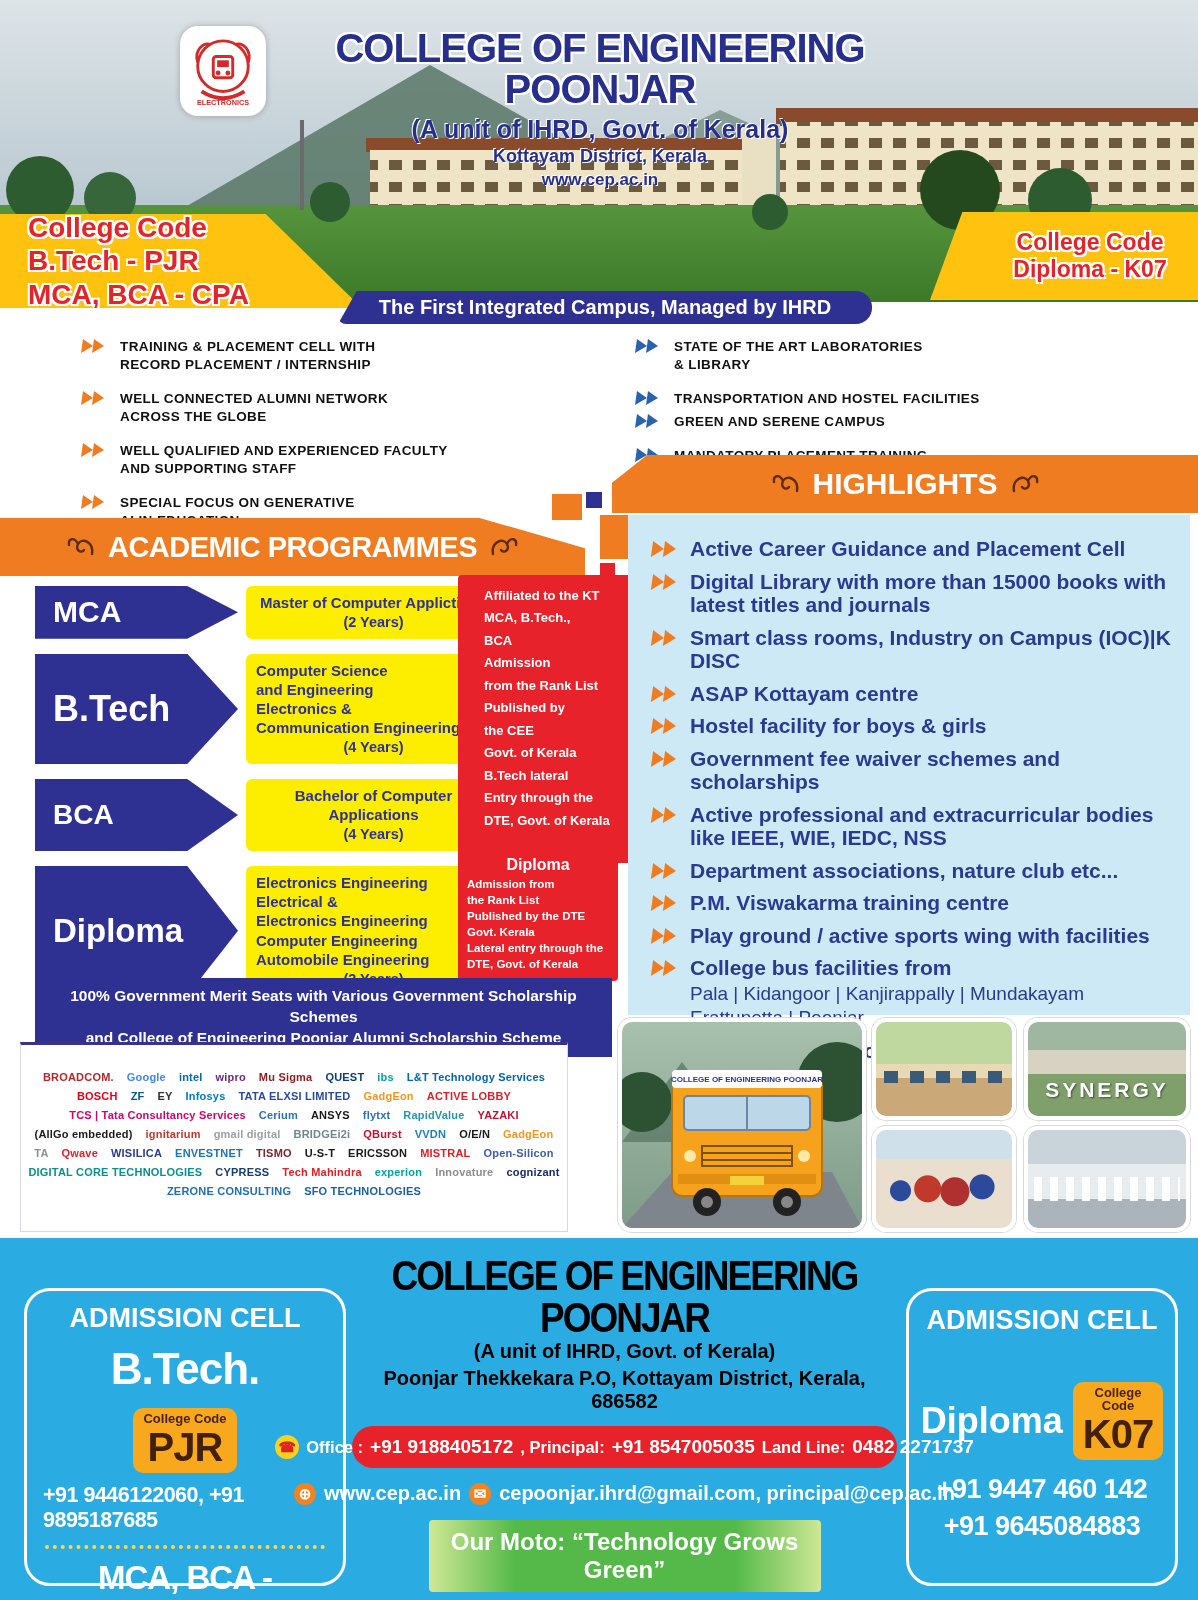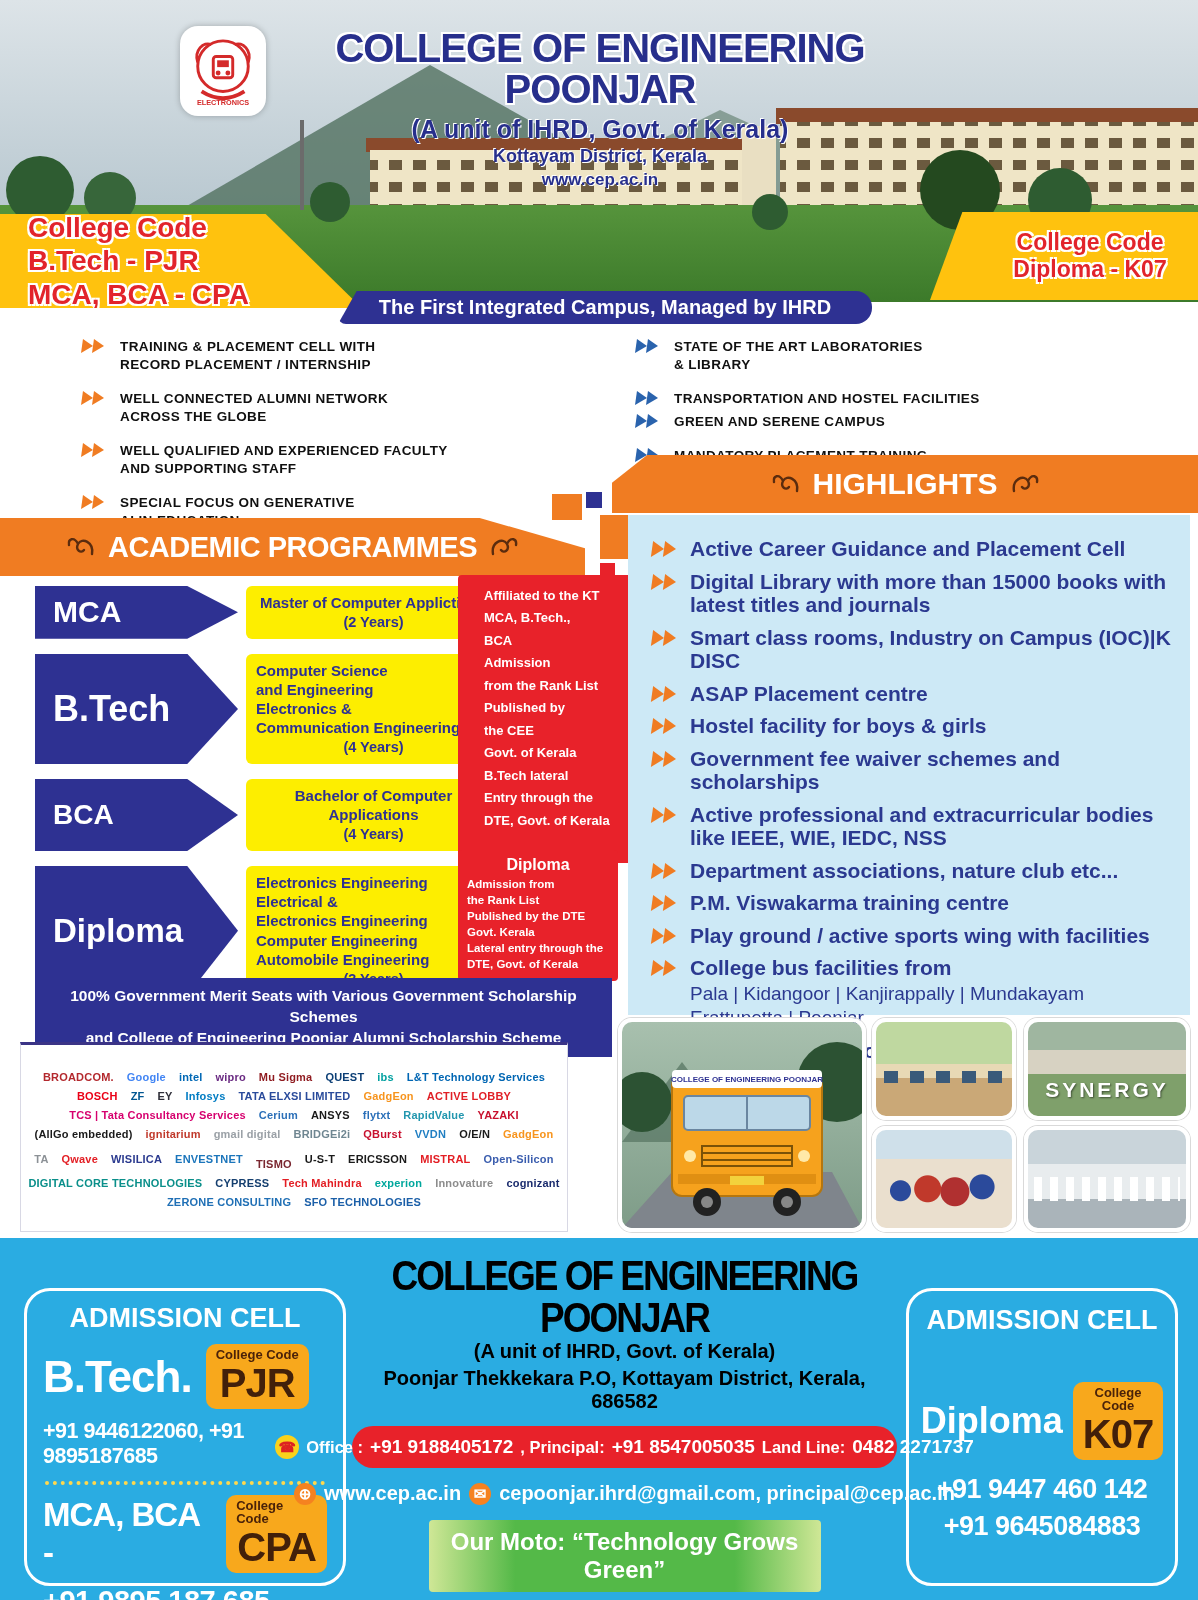--- a/index.html
+++ b/index.html
@@ -116,21 +116,21 @@
      background:linear-gradient(180deg,#c9d4da 0 35%,#e8ecee 35% 70%,#aab4ba 70% 100%);}
   #photo-marathon::after{content:"";position:absolute;left:4%;right:4%;top:48%;height:24px;
      background:repeating-linear-gradient(90deg,#fff 0 8px,transparent 8px 16px);}
 
   
   #footer{left:0;top:1238px;width:1198px;height:362px;background:#2aace2;}
   .adm-box{position:absolute;border:3px solid #fff;border-radius:26px;color:#fff;text-align:center;box-sizing:border-box;}
   #adm-left{left:24px;top:50px;width:322px;height:298px;padding:12px 16px;}
   #adm-right{left:906px;top:50px;width:272px;height:298px;padding:14px 12px;}
   .adm-title{font-size:27px;font-weight:bold;}
-  .adm-row{display:flex;align-items:center;justify-content:flex-start;gap:14px;margin-top:10px;text-align:left;}
+  .adm-row{display:flex;align-items:center;justify-content:flex-start;gap:14px;margin-top:10px;text-align:left;flex-direction:column;}
   .big-label{font-size:44px;font-weight:bold;letter-spacing:-1px;}
   .mid-label{font-size:33px;font-weight:bold;letter-spacing:-1px;}
   .badge{display:inline-flex;flex-direction:column;align-items:center;background:#f8a81c;border-radius:10px;
          padding:4px 10px 6px;line-height:1;}
   .badge .btop{font-size:13px;font-weight:bold;color:#4a2209;margin-bottom:2px;}
   .badge .bcode{font-size:40px;font-weight:bold;color:#42200a;letter-spacing:-1px;}
   .phones{font-size:21.5px;font-weight:bold;margin-top:10px;letter-spacing:-.5px;text-align:left;}
   .phones.big{font-size:29px;margin-top:12px;}
   .dotted{border:none;border-top:4px dotted #ffd84d;margin:12px 2px 2px;}
   #f-center{position:absolute;left:352px;top:16px;width:545px;text-align:center;color:#000;}
@@ -369,21 +369,21 @@
       </div>
       <div class="hitem">
         <span class="chev big orange"></span>
         <div>
           <div class="htext">Smart class rooms, Industry on Campus (IOC)|K DISC</div>
         </div>
       </div>
       <div class="hitem">
         <span class="chev big orange"></span>
         <div>
-          <div class="htext">ASAP Placement centre</div>
+          <div class="htext">ASAP Kottayam centre</div>
         </div>
       </div>
       <div class="hitem">
         <span class="chev big orange"></span>
         <div>
           <div class="htext">Hostel facility for boys &amp; girls</div>
         </div>
       </div>
       <div class="hitem">
         <span class="chev big orange"></span>
@@ -459,21 +459,21 @@
         <span class="logo" style="color: rgb(154, 160, 166);">gmail digital</span>
         <span class="logo" style="color: rgb(111, 134, 145);">BRIDGEi2i</span>
         <span class="logo" style="color: rgb(200, 16, 46);">QBurst</span>
         <span class="logo" style="color: rgb(31, 126, 194);">VVDN</span>
         <span class="logo" style="color: rgb(26, 26, 26);">O/E/N</span>
         <span class="logo" style="color: rgb(247, 148, 29);">GadgEon</span>
         <span class="logo" style="color: rgb(140, 145, 150);">TA</span>
         <span class="logo" style="color: rgb(227, 30, 36);">Qwave</span>
         <span class="logo" style="color: rgb(43, 58, 143);">WISILICA</span>
         <span class="logo" style="color: rgb(27, 117, 187);">ENVESTNET</span>
-        <span class="logo" style="color: rgb(122, 39, 48); margin-top: 11px;">TISMO</span>
+        <span class="logo" style="color: rgb(122, 39, 48);">TISMO</span>
         <span class="logo" style="color: rgb(26, 26, 26);">U-S-T</span>
         <span class="logo" style="color: rgb(26, 26, 26);">ERICSSON</span>
         <span class="logo" style="color: rgb(227, 30, 36);">MISTRAL</span>
         <span class="logo" style="color: rgb(58, 93, 174);">Open-Silicon</span>
         <span class="logo" style="color: rgb(10, 143, 138);">DIGITAL CORE TECHNOLOGIES</span>
         <span class="logo" style="color: rgb(21, 63, 111);">CYPRESS</span>
         <span class="logo" style="color: rgb(227, 30, 36);">Tech Mahindra</span>
         <span class="logo" style="color: rgb(0, 167, 157);">experion</span>
         <span class="logo" style="color: rgb(140, 140, 140);">Innovature</span>
         <span class="logo" style="color: rgb(26, 43, 109);">cognizant</span>

